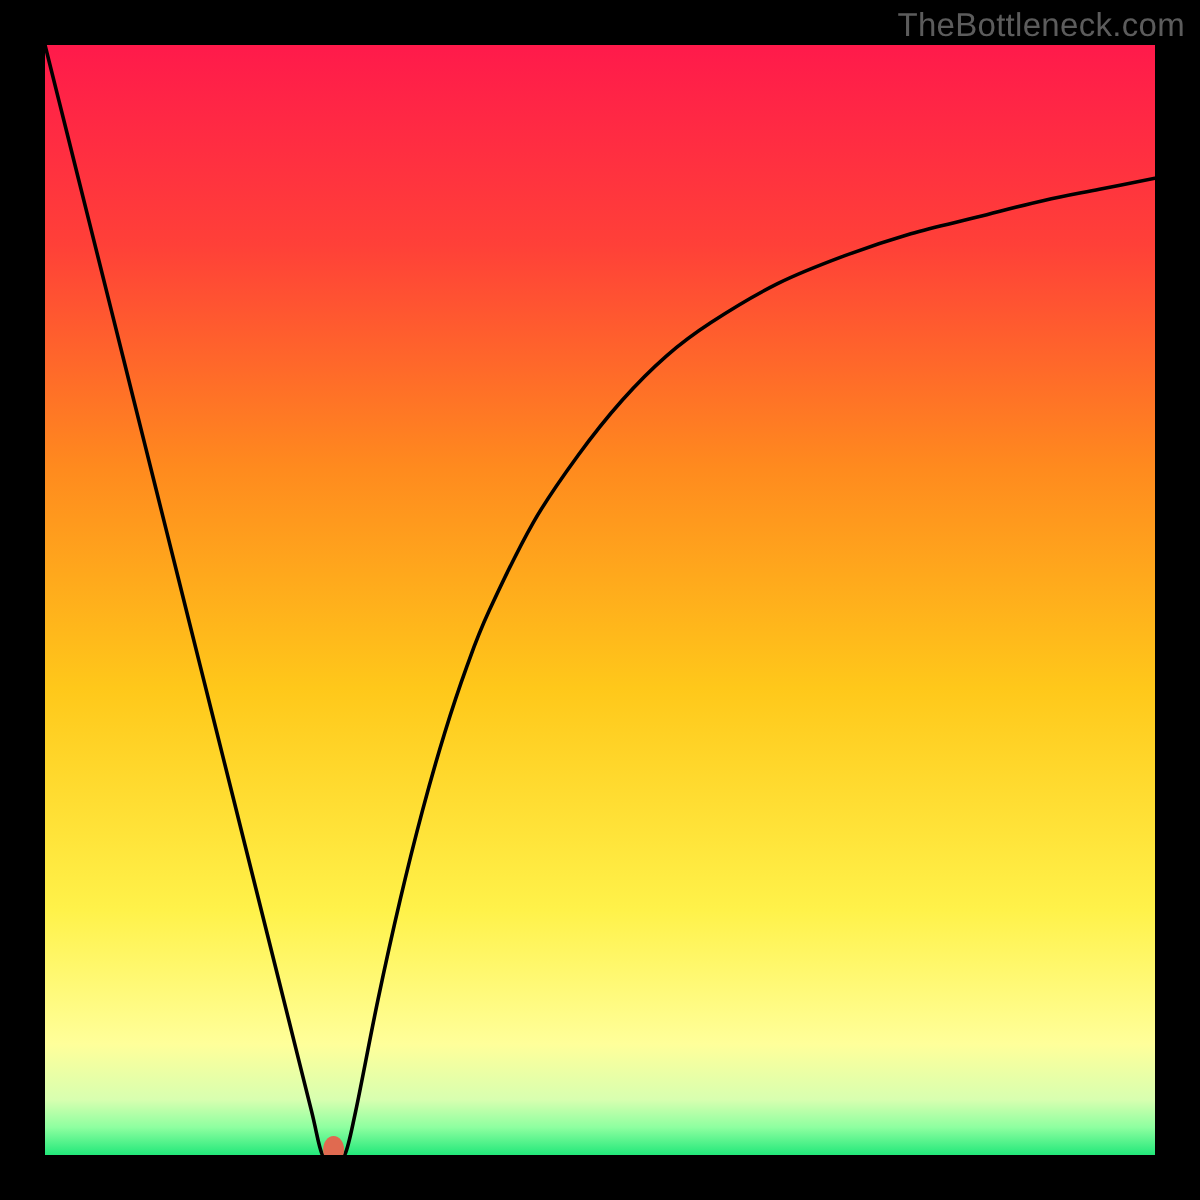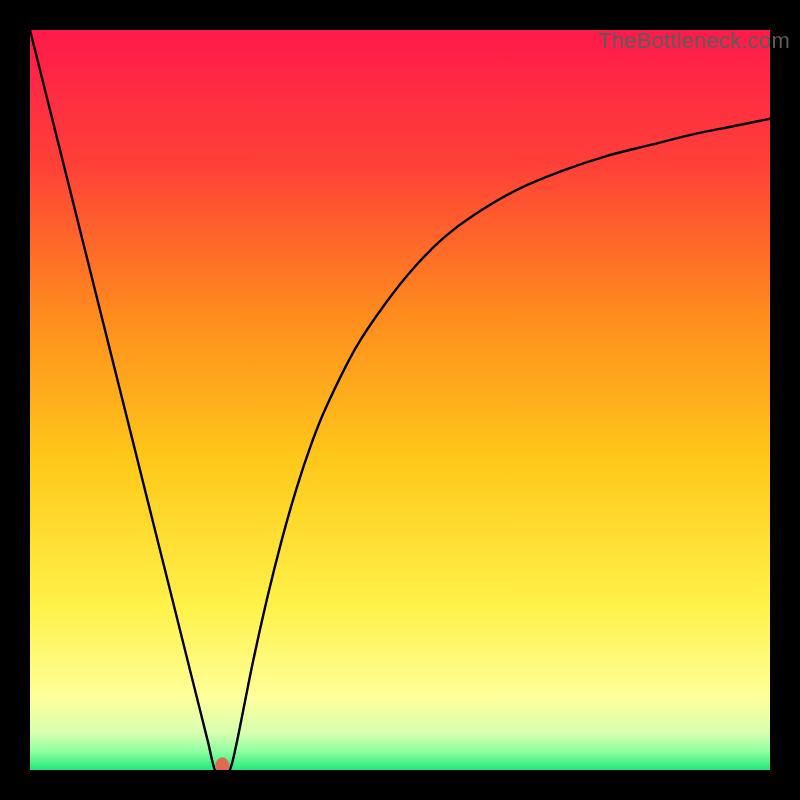--- a/index.html
+++ b/index.html
@@ -28,21 +28,20 @@
   }
   .watermark {
     position: absolute;
     top: 4px;
     right: 10px;
     color: #5c5c5c;
     font-size: 22px;
     font-weight: 500;
     letter-spacing: 0.2px;
     user-select: none;
-    margin-top: 24px;
   }
 </style>
 </head>
 <body>
 
 <div class="frame">
 
   <svg class="plot" viewBox="0 0 740 740" preserveAspectRatio="none">
     <defs>
       <linearGradient id="bg-grad" x1="0" y1="0" x2="0" y2="1">

